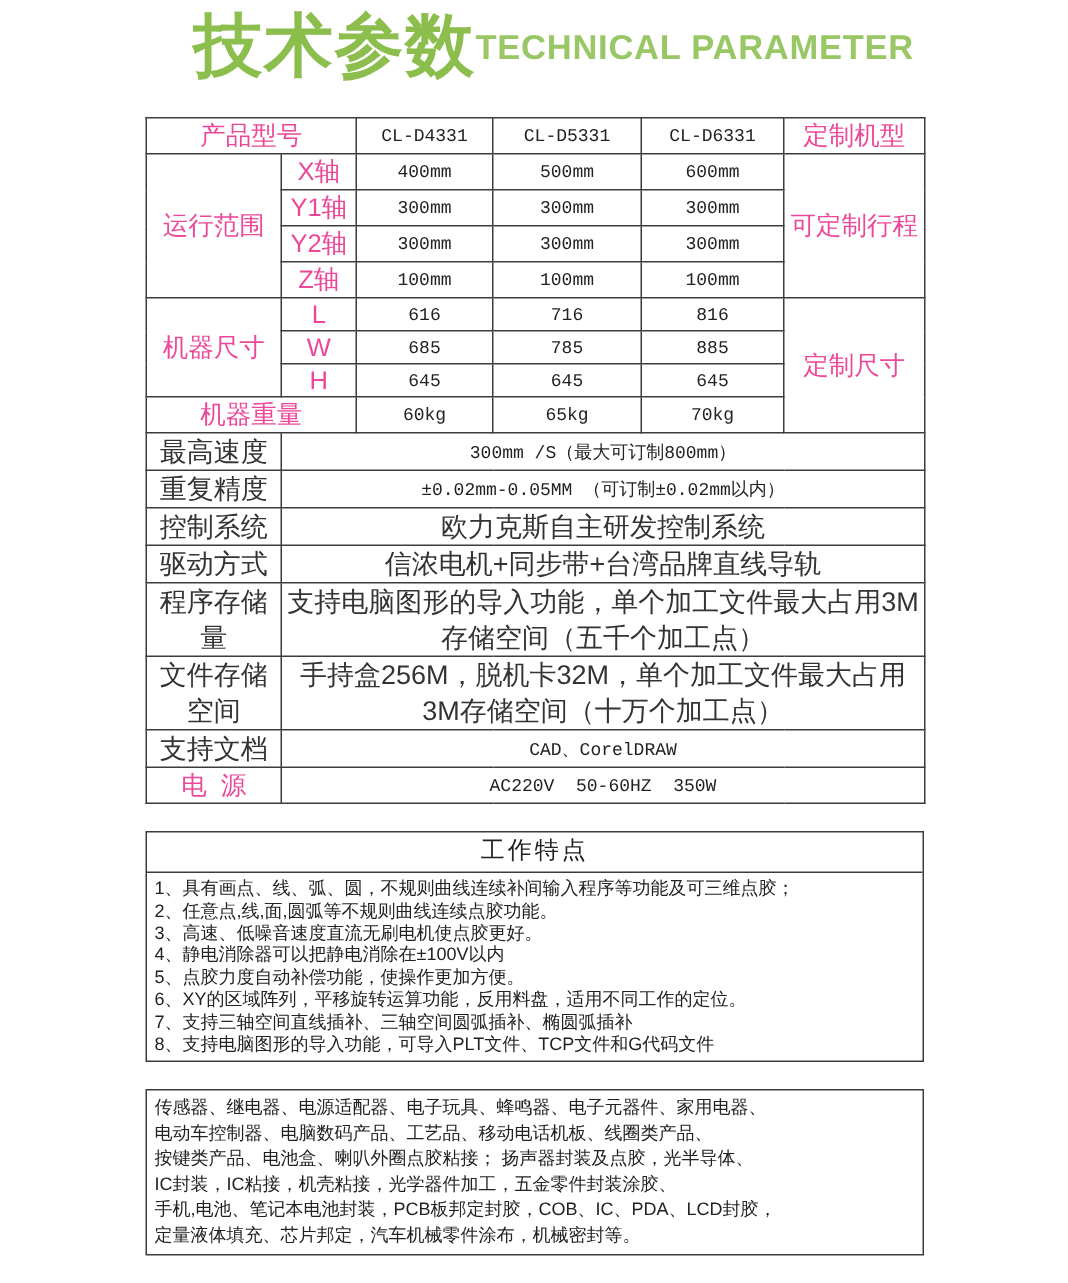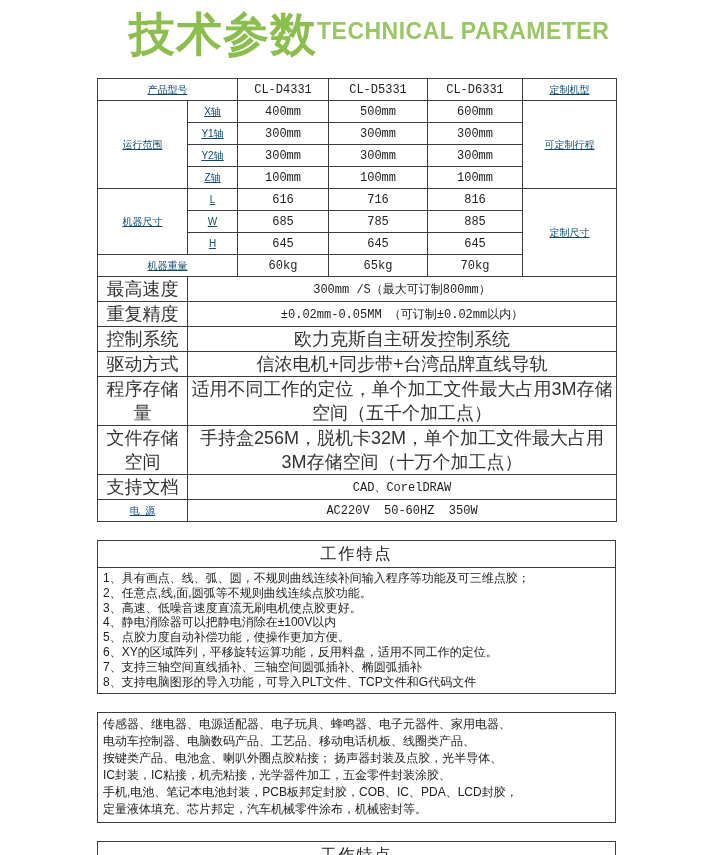--- a/index.html
+++ b/index.html
@@ -2,29 +2,29 @@
 <html><head>
 <meta charset="utf-8">
 <style>
   html,body{margin:0;padding:0;}
   body{
     width:712px;height:855px;background:#ffffff;position:relative;
     font-family:"Liberation Sans",sans-serif;color:#2e2e2e;
     -webkit-font-smoothing:none;
   }
   .title-wrap{position:absolute;top:10px;left:129px;display:flex;align-items:flex-end;white-space:nowrap;}
-  .title-cn{font-size:46px;line-height:1.05;font-weight:bold;letter-spacing:1px;}
+  .title-cn{font-size:46px;line-height:1.05;font-weight:bold;letter-spacing:1px;font-family:Liberation Mono, monospace;}
   .title-en{font-size:23px;font-weight:bold;margin-bottom:13px;letter-spacing:0.5px;}
   .content{position:absolute;top:78px;left:97px;width:519px;}
   table.spec{border-collapse:collapse;table-layout:fixed;width:519px;}
   table.spec td{
     border:1px solid #3c3c3c;text-align:center;vertical-align:middle;
     height:21px;padding:0 1px;overflow:hidden;
   }
-  .lbl{font-size:10px;color:#0c4a6e;text-decoration:underline;}
+  .lbl{font-size:17px;color:#ec4899;}
   .lbl-sm{font-size:18px;color:#333;}
   .val{font-family:"Liberation Mono","DejaVu Sans Mono",monospace;font-size:12px;color:#222;}
   .sec{border:1px solid #3c3c3c;margin-top:18px;}
   .sec-h{border-bottom:1px solid #3c3c3c;text-align:center;font-size:16px;color:#222;
          height:26px;line-height:26px;letter-spacing:2px;}
   .sec-b{padding:3px 4px 4px 5px;font-size:12px;color:#222;}
   .sec-b .line{white-space:nowrap;overflow:hidden;}
   .features .line{line-height:14.8px;}
   .apps .line{line-height:17px;}
   .glues .line{line-height:18px;}
@@ -123,21 +123,21 @@
       <tr>
         <td class="lbl-sm">控制系统</td>
         <td colspan="5" class="lbl-sm">欧力克斯自主研发控制系统</td>
       </tr>
       <tr>
         <td class="lbl-sm">驱动方式</td>
         <td colspan="5" class="lbl-sm">信浓电机+同步带+台湾品牌直线导轨</td>
       </tr>
       <tr>
         <td class="lbl-sm">程序存储量</td>
-        <td colspan="5" class="lbl-sm">适用不同工作的定位，单个加工文件最大占用3M存储空间（五千个加工点）</td>
+        <td colspan="5" class="lbl-sm">支持电脑图形的导入功能，单个加工文件最大占用3M存储空间（五千个加工点）</td>
       </tr>
       <tr>
         <td class="lbl-sm">文件存储空间</td>
         <td colspan="5" class="lbl-sm">手持盒256M，脱机卡32M，单个加工文件最大占用3M存储空间（十万个加工点）</td>
       </tr>
       <tr>
         <td class="lbl-sm">支持文档</td>
         <td colspan="5" class="val">CAD、CorelDRAW</td>
       </tr>
       <tr>

